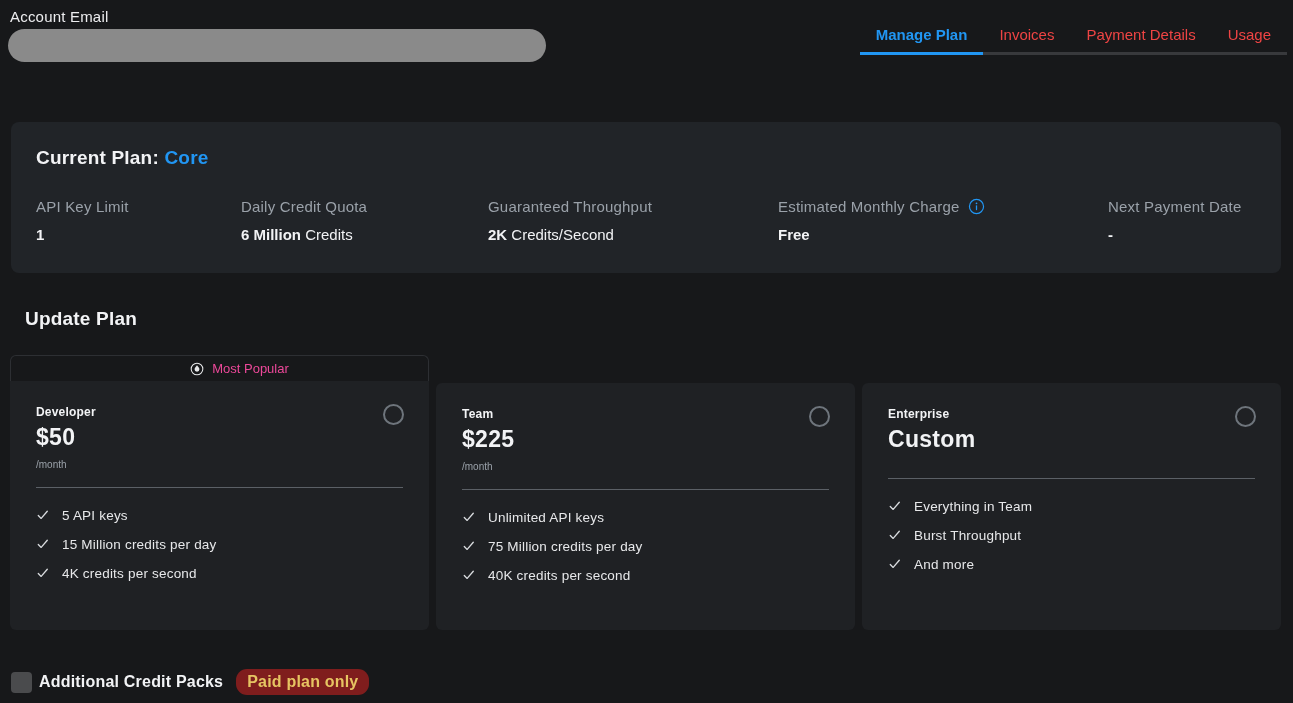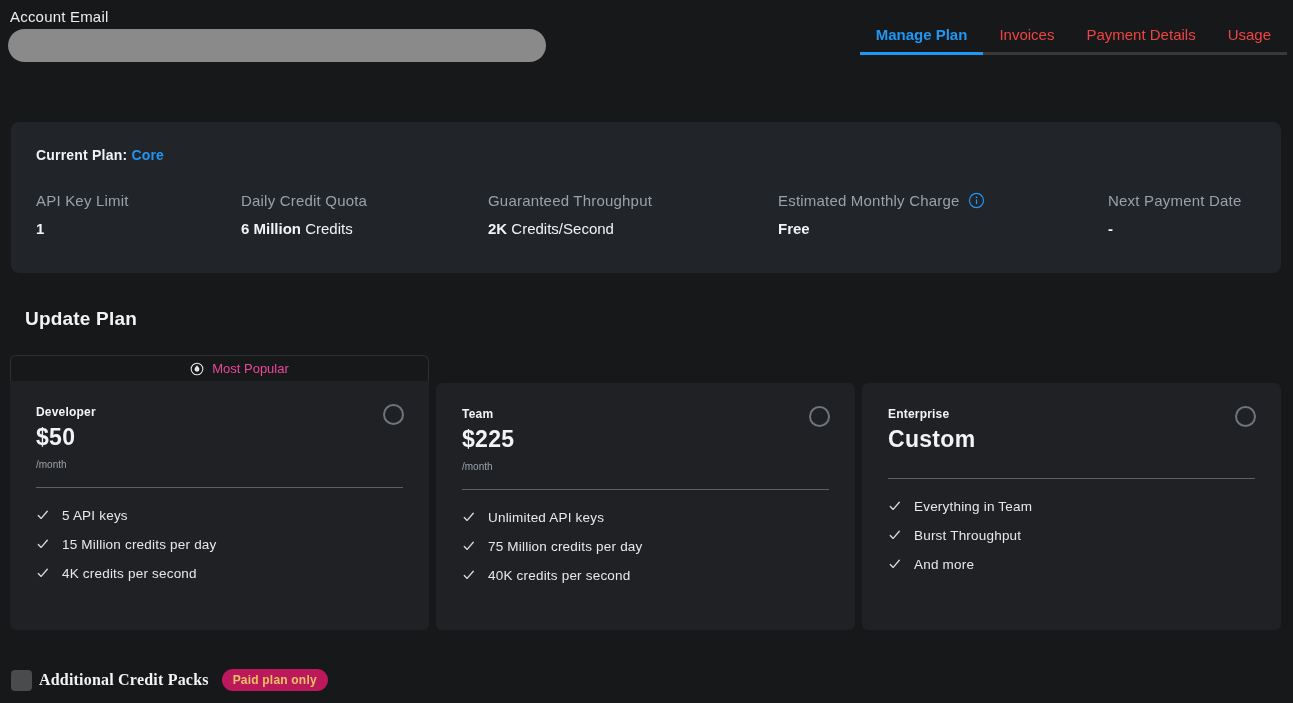--- a/index.html
+++ b/index.html
@@ -37,21 +37,21 @@
   }
   .tab.active { color:#2196f3; font-weight:bold; border-bottom-color:#2196f3; }
 
   
   .current-card {
     position:absolute; top:122px; left:11px;
     width:1270px; height:151px;
     background:#212428; border-radius:8px;
     padding:25px;
   }
-  .current-title { font-size:14px; font-weight:bold; letter-spacing:.2px; }
+  .current-title { font-size:19px; font-weight:bold; letter-spacing:.2px; }
   .current-title .plan-name { color:#2196f3; }
   .stats-row { display:flex; margin-top:29px; }
   .stat-label {
     font-size:15px; color:#9aa1a9; letter-spacing:.2px;
     display:flex; align-items:center; gap:8px;
   }
   .stat-value { margin-top:11px; font-size:15px; color:#f2f3f5; }
   .stat-value b { font-weight:bold; }
   .stat-c1 { width:205px; }
   .stat-c2 { width:247px; }
@@ -104,25 +104,25 @@
 
   
   .credit-packs {
     position:absolute; top:669px; left:11px;
     display:flex; align-items:center;
   }
   .cp-checkbox {
     width:21px; height:21px; border-radius:4px;
     background:#4a4b4d; cursor:pointer; flex:none;
   }
-  .cp-label { margin-left:7px; font-size:16px; font-weight:bold; letter-spacing:.2px;font-family:Liberation Serif, serif; }
+  .cp-label { margin-left:7px; font-size:16px; font-weight:bold; letter-spacing:.2px; }
   .cp-badge {
     margin-left:13px;
-    background:#be185d; color:#e6c462;
-    font-size:12px; font-weight:bold;
+    background:#7f1d1d; color:#e6c462;
+    font-size:16px; font-weight:bold;
     padding:4px 11px; border-radius:11px; letter-spacing:.2px;
   }
 </style>
 </head>
 <body>
 
 <div class="page">
 
   <div class="email-block">
     <div class="email-label">Account Email</div>

